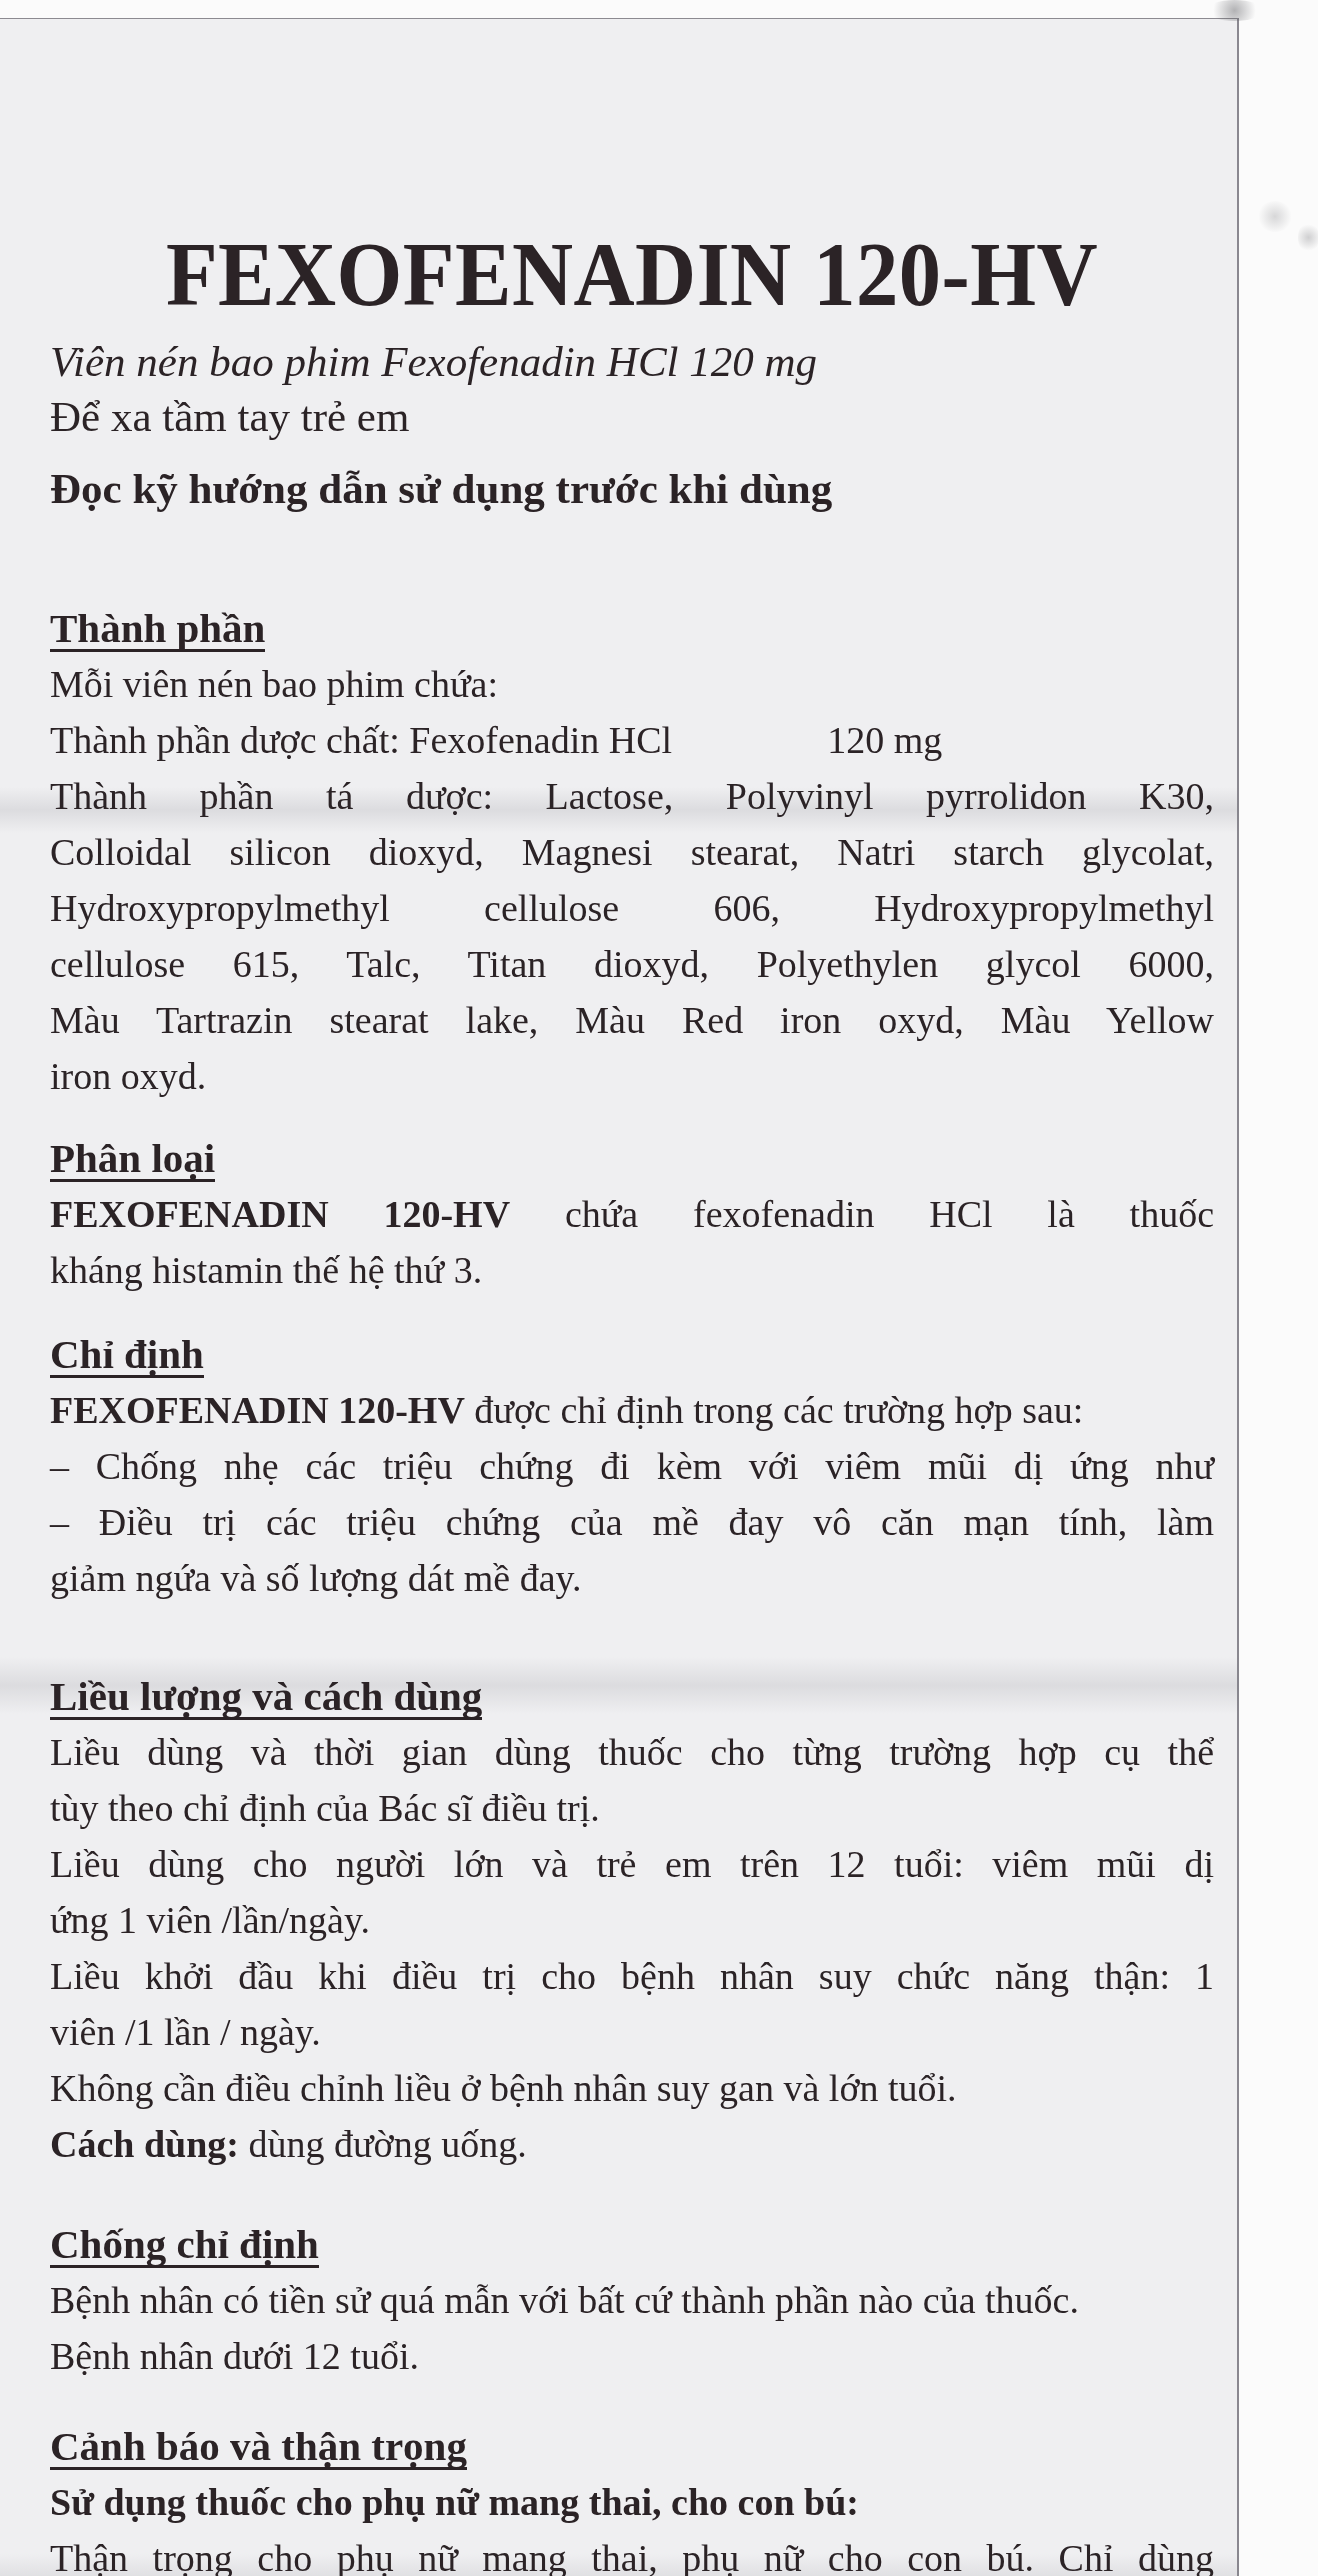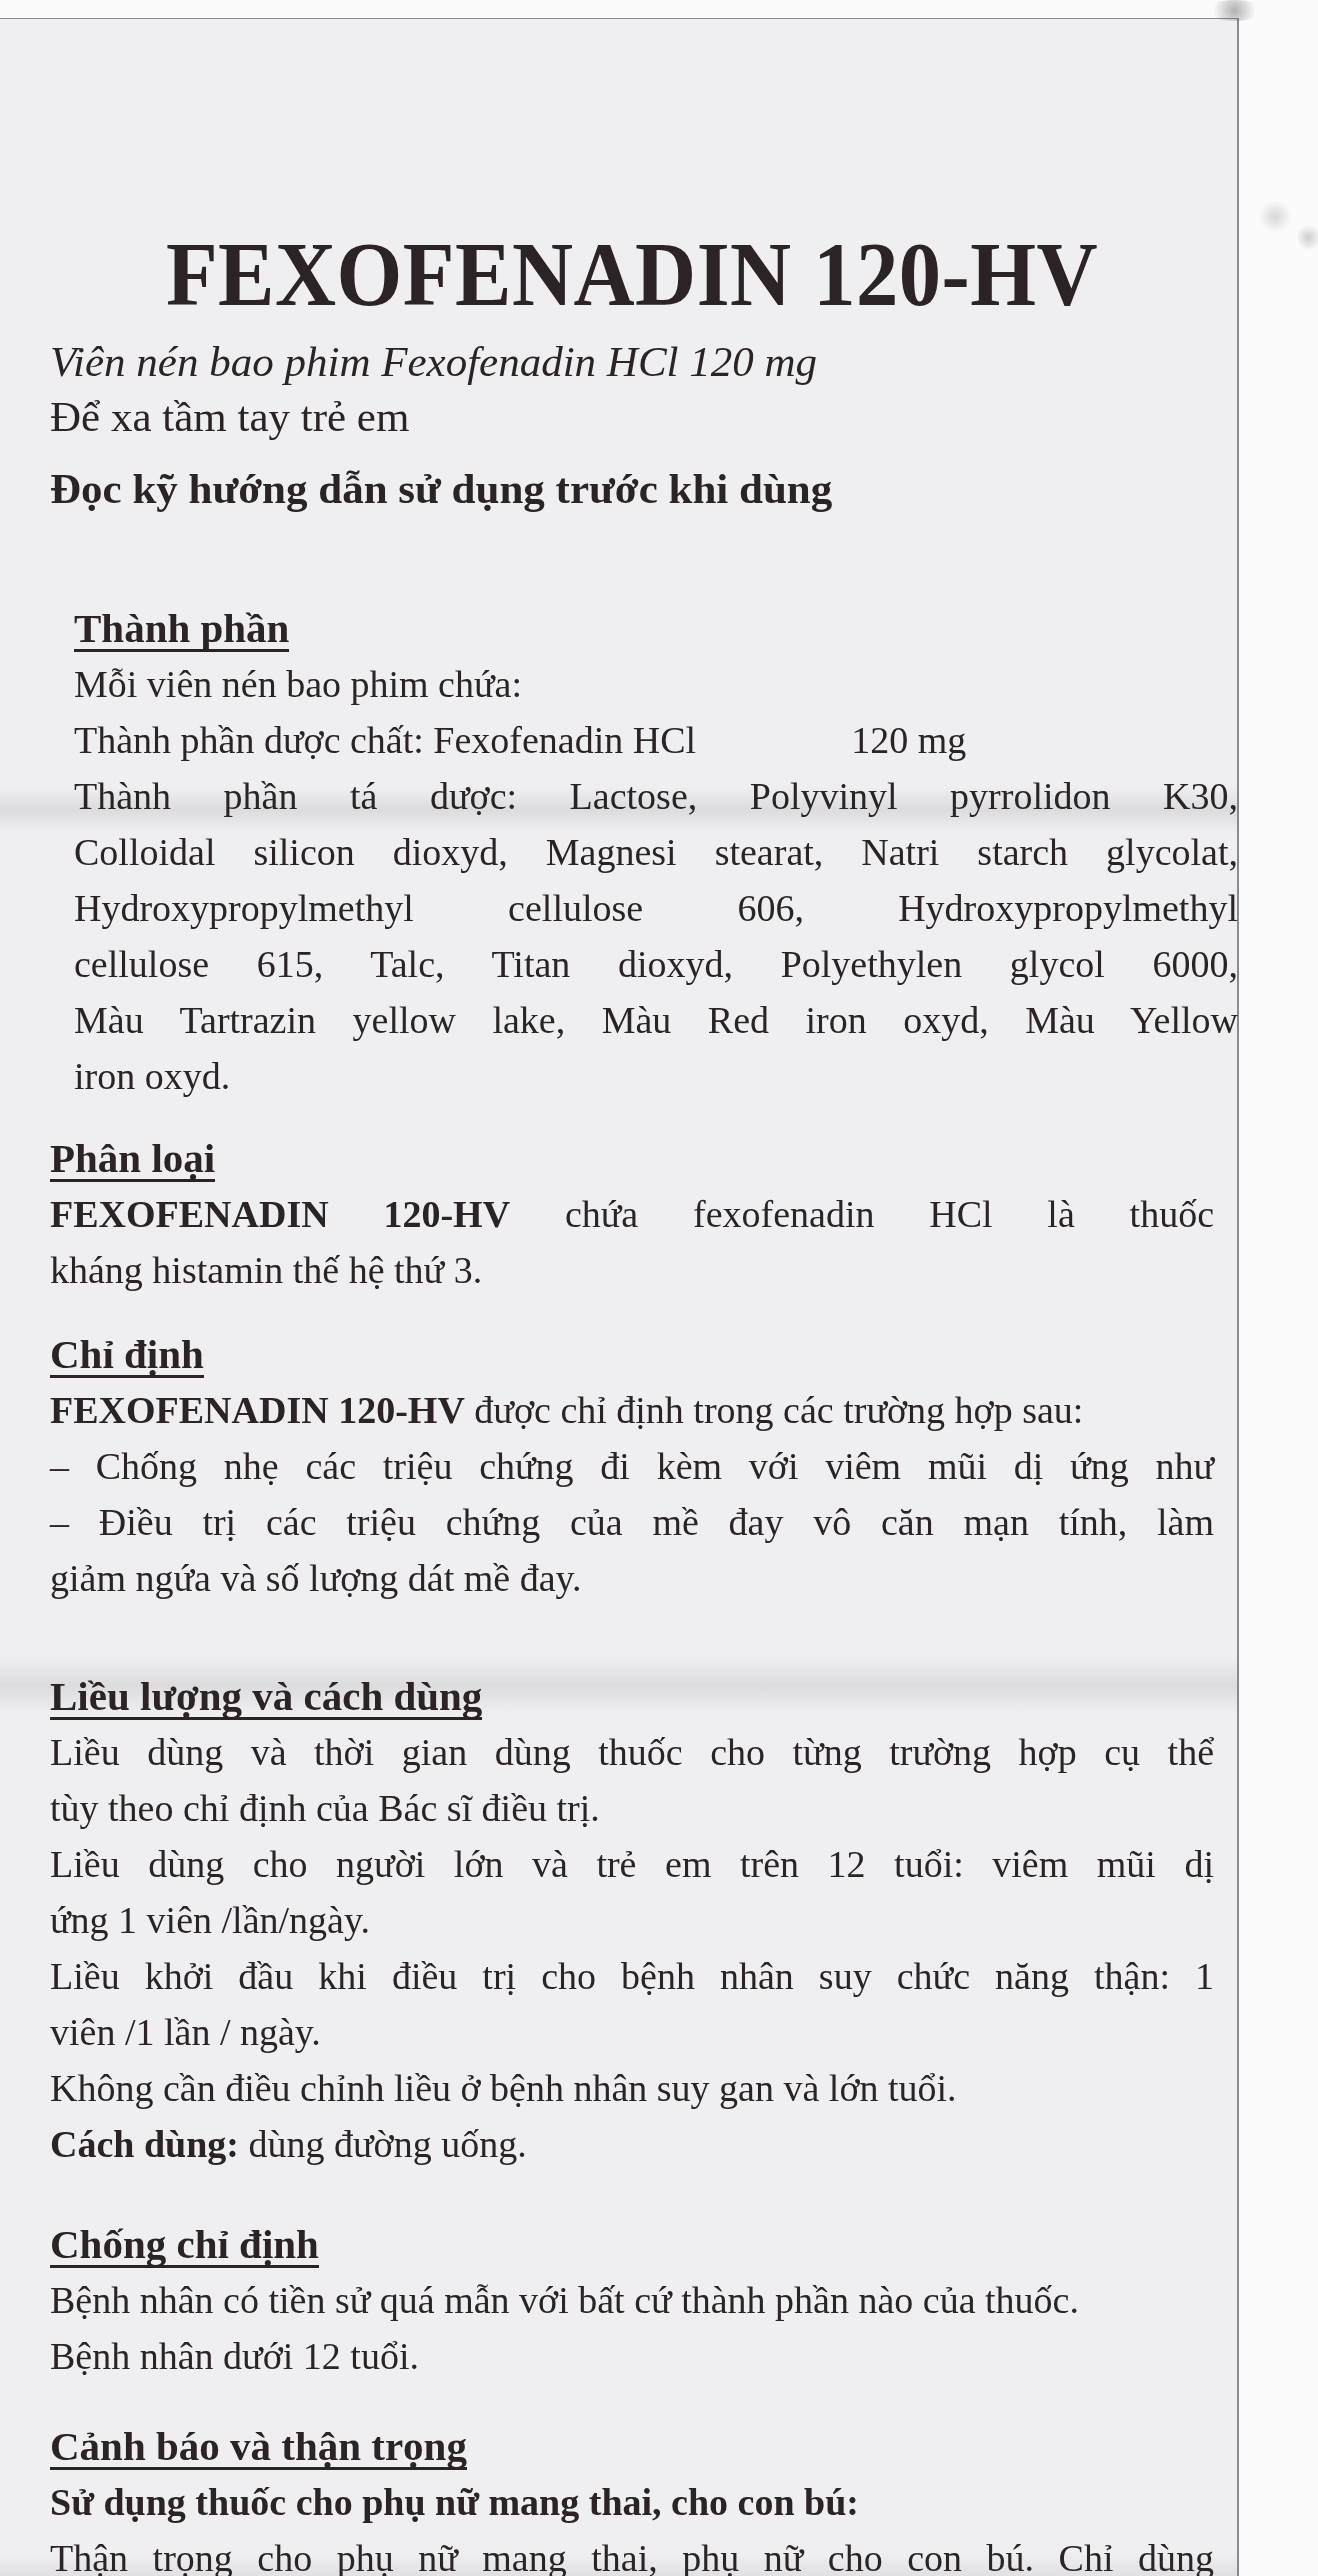--- a/index.html
+++ b/index.html
@@ -108,29 +108,29 @@
   <div class="crease" style="top:1638px;height:57px;"></div>
   <div class="crease" style="top:2535px;height:57px;"></div>
 
   <div class="content">
 
     <div class="title">FEXOFENADIN 120-HV</div>
     <div class="subtitle italic">Viên nén bao phim Fexofenadin HCl 120 mg</div>
     <div class="subtitle b1">Để xa tầm tay trẻ em</div>
     <div class="subtitle b2">Đọc kỹ hướng dẫn sử dụng trước khi dùng</div>
 
-    <div class="section" style="top:583px;margin-left:24px;">
+    <div class="section" style="top:583px;">
       <div class="heading">Thành phần</div>
       <div class="line">Mỗi viên nén bao phim chứa:</div>
       <div class="line"><span>Thành phần dược chất: Fexofenadin HCl</span><span class="tab" style="width:155px;"></span><span>120 mg</span></div>
       <div class="line justify">Thành phần tá dược: Lactose, Polyvinyl pyrrolidon K30,</div>
       <div class="line justify">Colloidal silicon dioxyd, Magnesi stearat, Natri starch glycolat,</div>
       <div class="line justify">Hydroxypropylmethyl cellulose 606, Hydroxypropylmethyl</div>
       <div class="line justify">cellulose 615, Talc, Titan dioxyd, Polyethylen glycol 6000,</div>
-      <div class="line justify">Màu Tartrazin yellow lake, Màu Red iron oxyd, Màu Yellow</div>
+      <div class="line justify">Màu Tartrazin stearat lake, Màu Red iron oxyd, Màu Yellow</div>
       <div class="line">iron oxyd.</div>
     </div>
 
     <div class="section" style="top:1113px;">
       <div class="heading">Phân loại</div>
       <div class="line justify"><span class="b">FEXOFENADIN 120-HV</span> <span>chứa fexofenadin HCl  là thuốc</span></div>
       <div class="line">kháng histamin thế hệ thứ 3.</div>
     </div>
 
     <div class="section" style="top:1309px;">

